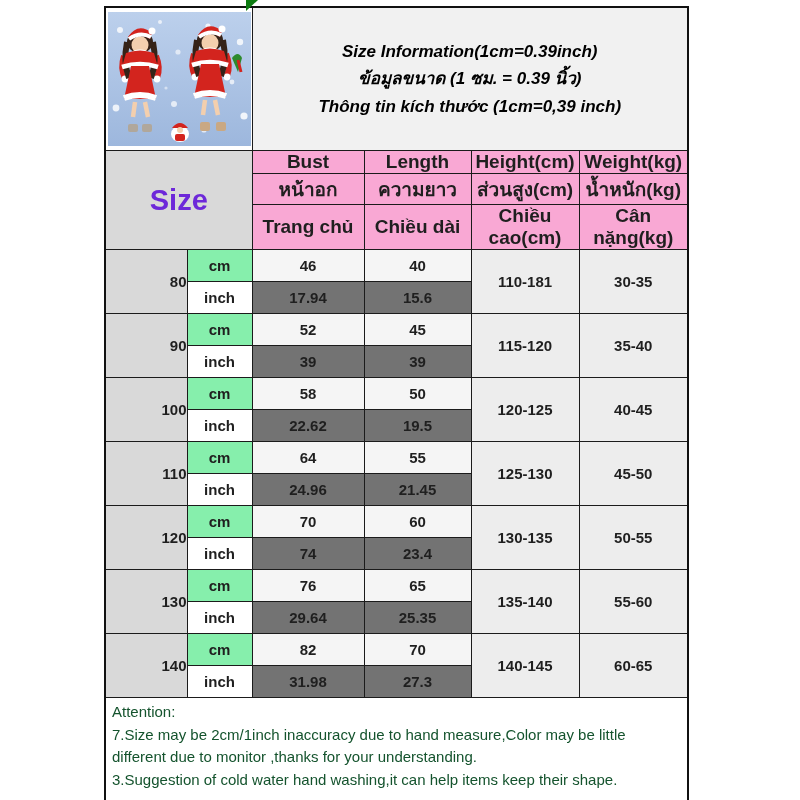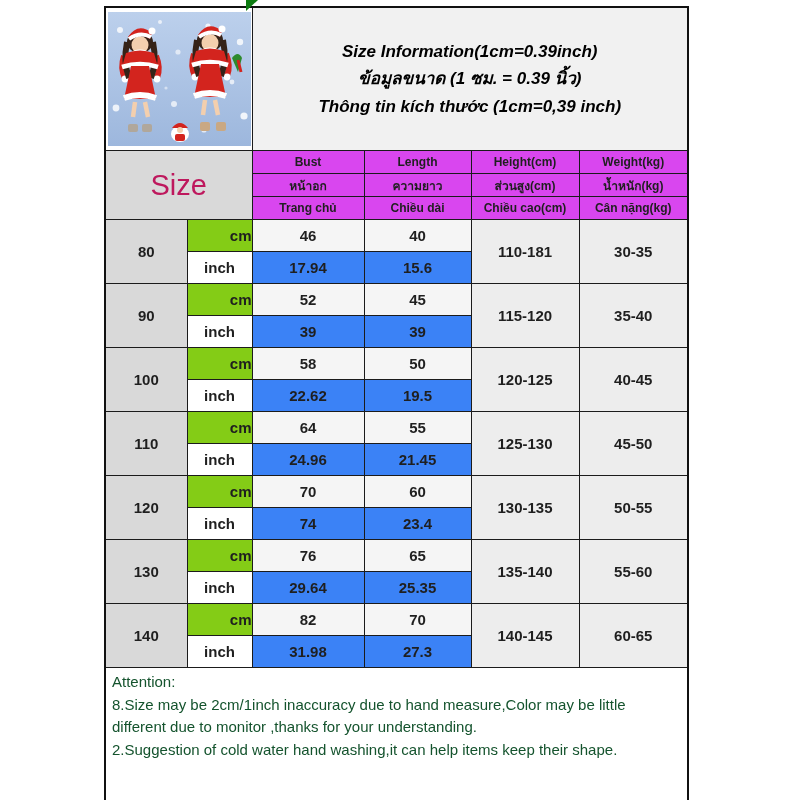--- a/index.html
+++ b/index.html
@@ -7,28 +7,28 @@
   .sheet{position:absolute;left:104px;top:6px;width:583px;}
   table.size-table{border-collapse:collapse;table-layout:fixed;width:583px;
     border:2px solid #111;}
   td{border:1px solid #1b1b1b;text-align:center;vertical-align:middle;
     color:#1f1f1f;overflow:hidden;padding:0;}
   
   td.photo-cell{background:#ffffff;height:138px;padding:2px;}
   td.title-cell{background:#f1f1f1;}
   .title-line{font-weight:bold;font-size:17px;line-height:1.6;color:#000;font-style:italic;}
   
-  td.size-head{background:#d9d9d9;font-weight:normal;font-size:29px;color:#be185d;}
-  td.col-head{background:#d946ef;font-weight:bold;font-size:12px;height:22px;}
-  
-  td.size-num{background:#d9d9d9;font-weight:bold;font-size:15px;}
-  td.unit-cm{background:#84cc16;font-weight:bold;font-size:15px;text-align:right;}
+  td.size-head{background:#d9d9d9;font-weight:bold;font-size:29px;color:#6d28d9;}
+  td.col-head{background:#f9a8d4;font-weight:bold;font-size:19px;height:22px;}
+  
+  td.size-num{background:#d9d9d9;font-weight:bold;font-size:15px;text-align:right;}
+  td.unit-cm{background:#86efac;font-weight:bold;font-size:15px;}
   td.unit-inch{background:#ffffff;font-weight:bold;font-size:15px;}
   td.val-cm{background:#f5f5f5;font-weight:bold;font-size:15px;margin-top:6px;}
-  td.val-inch{background:#3b82f6;font-weight:bold;font-size:15px;}
+  td.val-inch{background:#737373;font-weight:bold;font-size:15px;}
   td.merged-val{background:#ededed;font-weight:bold;font-size:15px;}
   tr.data-row{height:32px;}
   
   td.attention-cell{background:#ffffff;height:126px;vertical-align:top;
     text-align:left;padding:3px 6px;}
   .attention-line{font-size:15px;line-height:1.5;color:#14532d;font-weight:normal;}
   
   .corner-flag{position:absolute;left:142px;top:-6px;width:0;height:0;
     border-top:11px solid #0e7c12;border-right:12px solid transparent;}
   svg{display:block;}
@@ -237,19 +237,19 @@
     </tr>
     <tr class="data-row">
       <td class="unit-inch">inch</td>
       <td class="val-inch">31.98</td>
       <td class="val-inch">27.3</td>
     </tr>
 
     <tr>
       <td class="attention-cell" colspan="6">
         <div class="attention-line">Attention:</div>
-        <div class="attention-line">8.Size may be 2cm/1inch inaccuracy due to hand measure,Color may be little different due to monitor ,thanks for your understanding.</div>
-        <div class="attention-line">2.Suggestion of cold water hand washing,it can help items keep their shape.</div>
+        <div class="attention-line">7.Size may be 2cm/1inch inaccuracy due to hand measure,Color may be little different due to monitor ,thanks for your understanding.</div>
+        <div class="attention-line">3.Suggestion of cold water hand washing,it can help items keep their shape.</div>
       </td>
     </tr>
   </tbody>
     </table>
 </div>
 
 </body></html>

